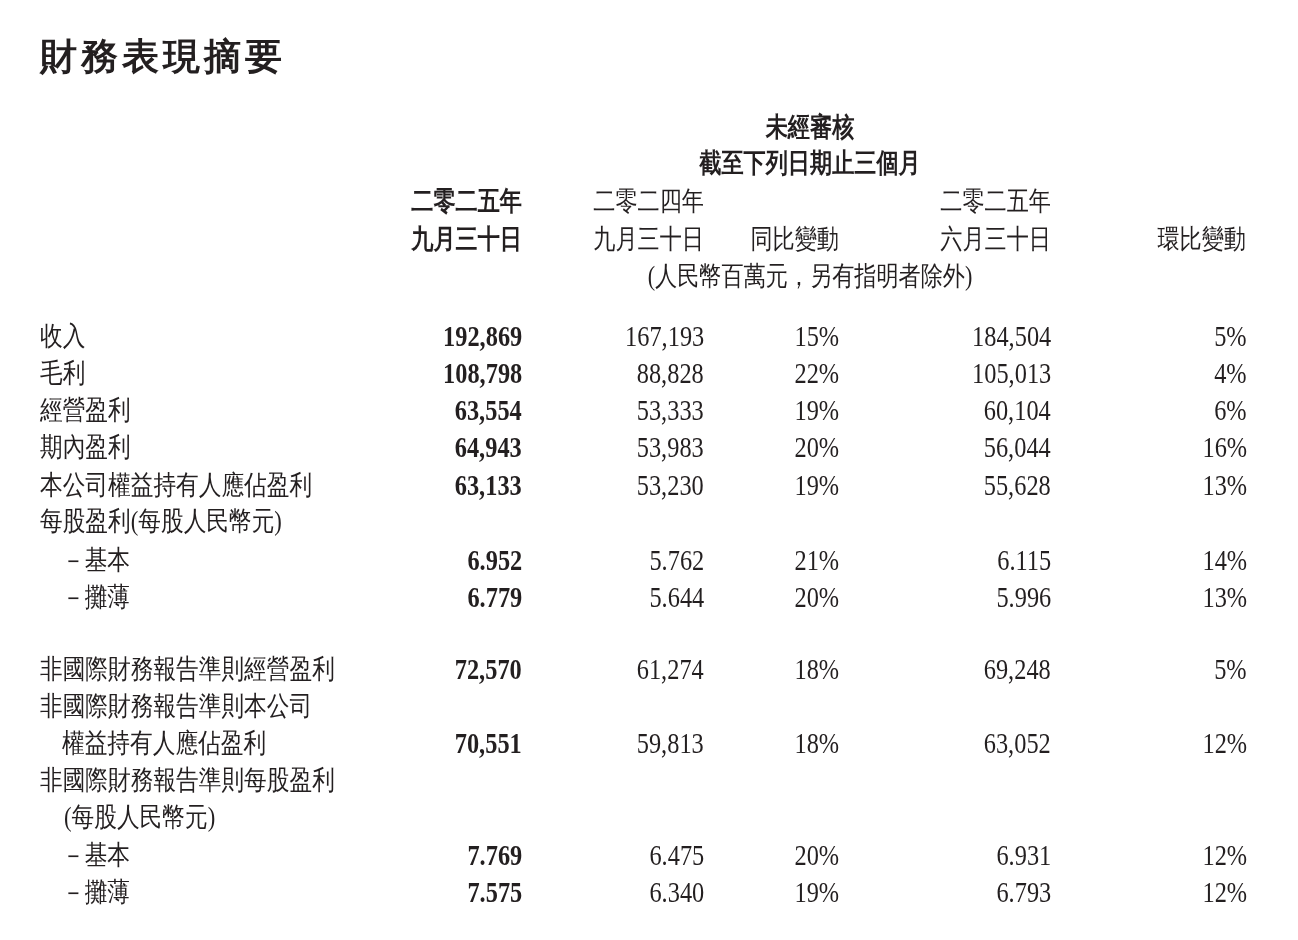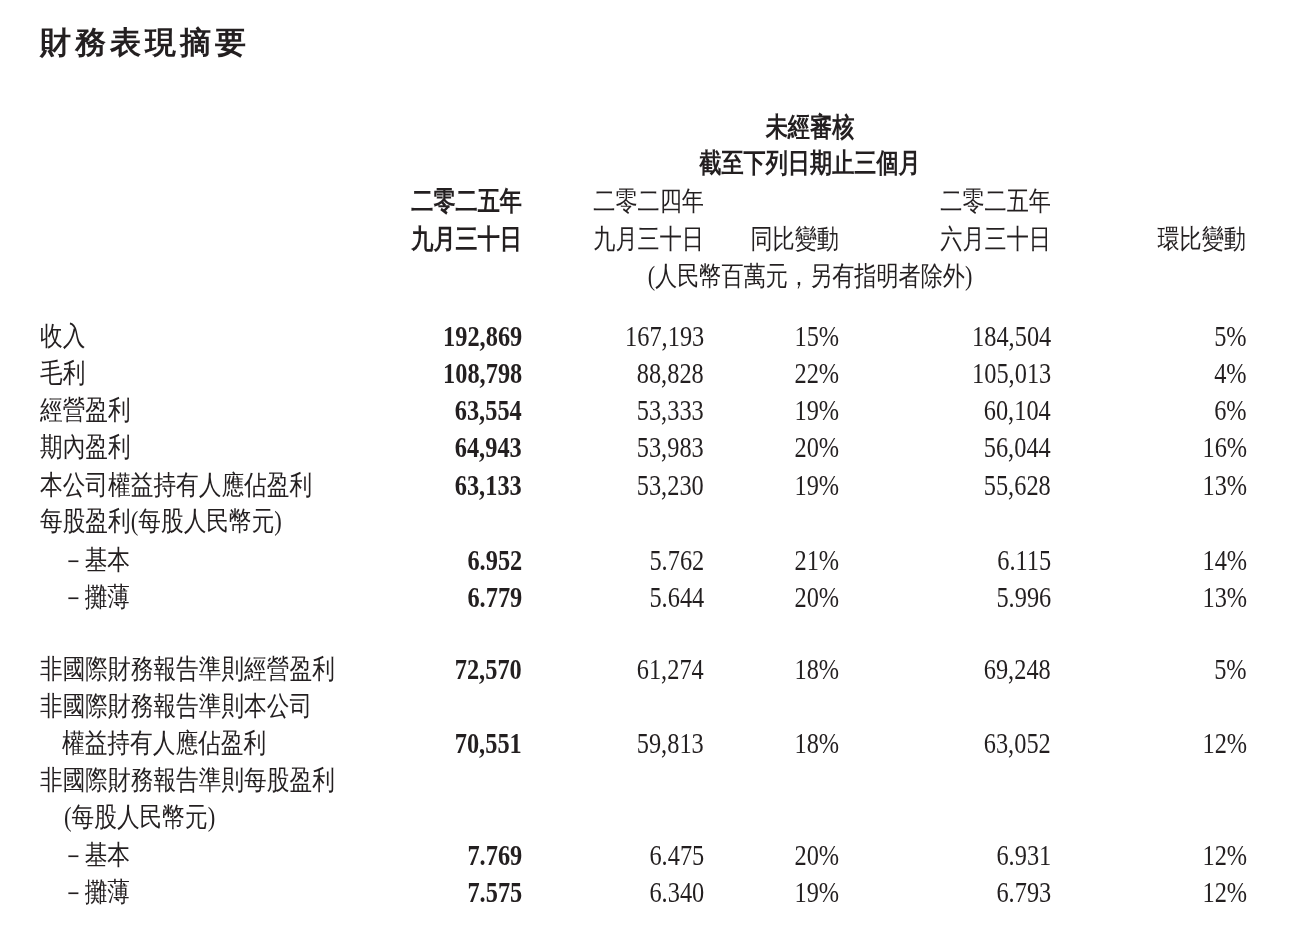--- a/index.html
+++ b/index.html
@@ -1,17 +1,17 @@
 <!DOCTYPE html>
 <html><head>
   <meta charset="utf-8">
   <style>
     html, body { margin: 0; padding: 0; background: #ffffff; }
     body { width: 1298px; height: 940px; position: relative; overflow: hidden; color: #231f20; }
-    .title { position: absolute; left: 40px; top: 20px; font-family: "DejaVu Sans", sans-serif; font-size: 31px; font-weight: bold; letter-spacing: 4px; line-height: 44px; }
+    .title { position: absolute; left: 40px; top: 35px; font-family: "DejaVu Sans", sans-serif; font-size: 37px; font-weight: bold; letter-spacing: 4px; line-height: 44px; }
     .serif { font-family: "Liberation Serif", "DejaVu Serif", serif; }
     .hdr { position: absolute; font-size: 27px; line-height: 36px; white-space: nowrap; transform: scaleX(0.82); }
     .hdr.center { transform-origin: center; text-align: center; }
     .hdr.right { transform-origin: right center; text-align: right; }
     .bold { font-weight: bold; }
     .row-label { position: absolute; left: 40px; font-size: 27px; line-height: 36px; white-space: nowrap; transform: scaleX(0.84); transform-origin: left center; }
     .row-label.indent1 { left: 62px; }
     .row-label.indent2 { left: 64px; }
     .num { position: absolute; font-size: 29px; line-height: 36px; white-space: nowrap; text-align: right; transform: scaleX(0.84); transform-origin: right center; }
     .num.c1 { right: calc(1298px - 522px); font-weight: bold; }

